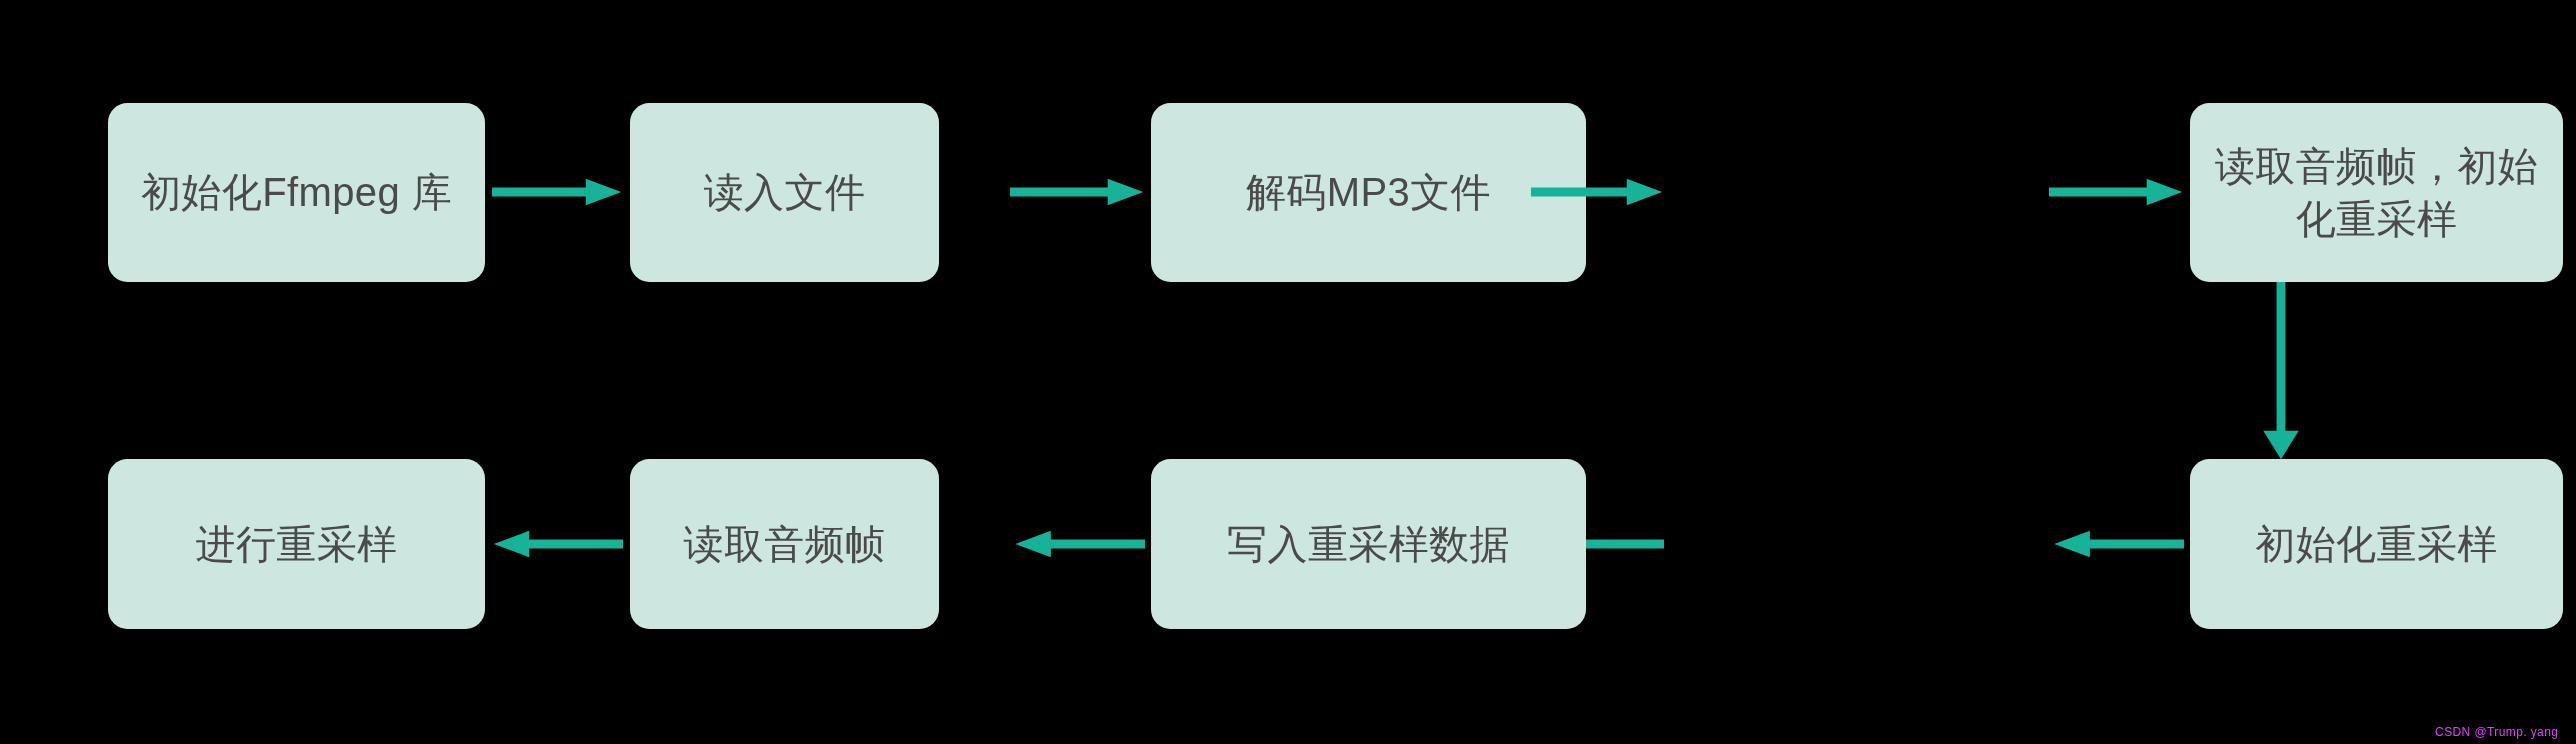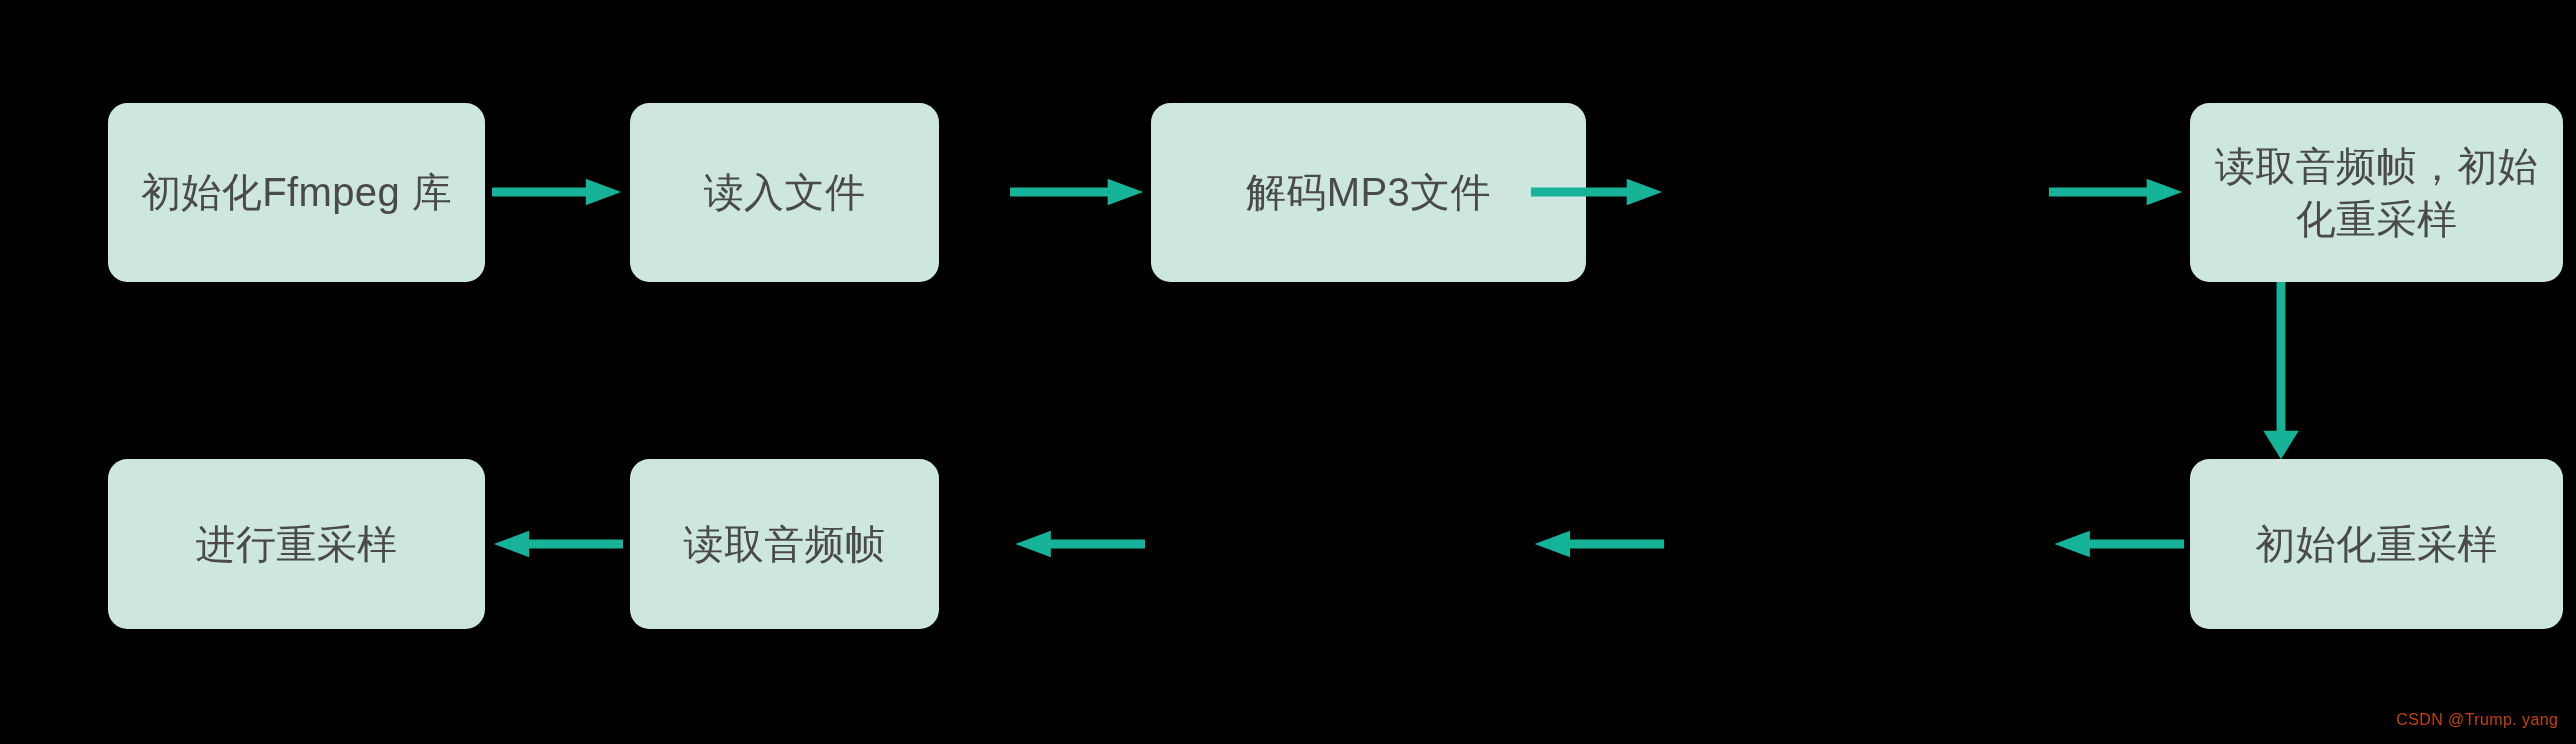--- a/index.html
+++ b/index.html
@@ -47,23 +47,23 @@
   
   .arrow {
     position: absolute;
     pointer-events: none;
   }
   .arrow svg { display: block; overflow: visible; }
 
   .watermark {
     position: absolute;
     right: 17.7px;
-    bottom: 16px;
-    color: #c2410c;
-    font-size: 16px;
+    bottom: 6px;
+    color: #d946ef;
+    font-size: 12px;
     letter-spacing: 0.4px;
   }
 </style>
 </head>
 <body>
 
 <div id="canvas">
 
   <div class="node r1 c1">初始化Ffmpeg 库</div>
 
@@ -112,20 +112,21 @@
     </svg>
   </div>
 
 
   <div class="arrow" style="left:1531px; top:527px; width:133px; height:34px;">
     <svg width="133" height="34" viewBox="0 0 150 38">
       <path d="M150 14 H44 V4 L4 19 L44 34 V24 H150 Z" fill="#16b398"></path>
     </svg>
   </div>
 
+  <div class="node r2 c3">写入重采样数据</div>
 
   <div class="arrow" style="left:1010px; top:527px; width:135px; height:34px;">
     <svg width="135" height="34" viewBox="0 0 152 38">
       <path d="M152 14 H46 V4 L6 19 L46 34 V24 H152 Z" fill="#16b398"></path>
     </svg>
   </div>
 
   <div class="node r2 c2">读取音频帧</div>
 
   <div class="arrow" style="left:492px; top:527px; width:131px; height:34px;">

